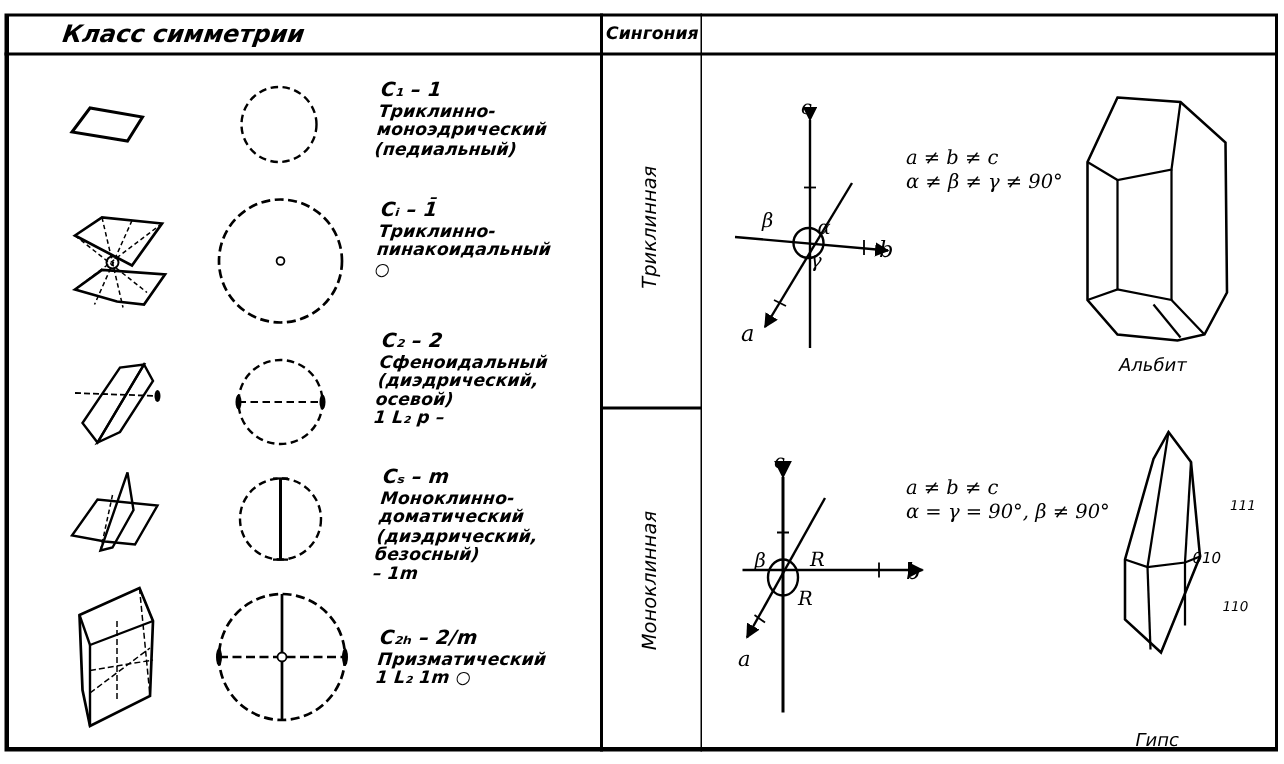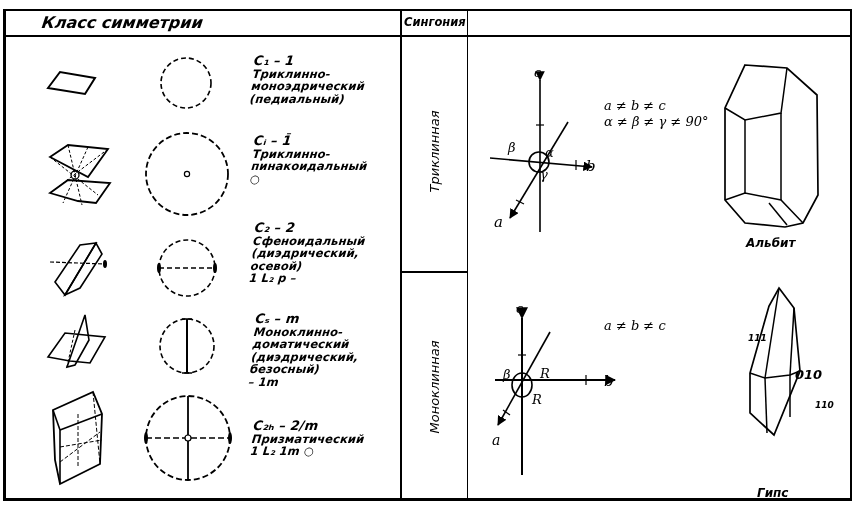--- a/index.html
+++ b/index.html
@@ -9,21 +9,21 @@
            border:2px solid #000; border-left-width:3px; border-bottom-width:3px; box-sizing:border-box; }
   .vline { position:absolute; background:#000; width:1px; }
   .hline { position:absolute; background:#000; height:2px; }
   .hdr { position:absolute; font-style:italic; font-weight:bold; font-family:"DejaVu Sans", sans-serif; }
   .cls-text { position:absolute; left:252px; font-style:italic; font-weight:bold;
               font-size:11.5px; line-height:12.5px; transform:skewX(-6deg); letter-spacing:0.1px; }
   .cls-text .code { font-size:13px; }
   .vert { position:absolute; transform:rotate(-90deg); transform-origin:center center;
           font-style:italic; font-size:13px; font-weight:normal; white-space:nowrap; }
   .formula { position:absolute; font-style:italic; font-family:"DejaVu Serif", serif; font-size:13px; line-height:16px; white-space:nowrap; }
-  .mineral { position:absolute; font-style:italic; font-weight:bold; font-size:12px; }
+  .mineral { position:absolute; font-style:italic; font-weight:normal; font-size:12px; }
   svg { position:absolute; overflow:visible; }
 </style>
 </head>
 <body>
 
 <div class="frame"></div>
 <div class="hline" style="left:3px; top:35px; width:849px;"></div>
 <div class="vline" style="left:400px; top:9px; height:492px; width:2px;"></div>
 <div class="vline" style="left:467px; top:9px; height:492px;"></div>
 <div class="hline" style="left:401px; top:271px; width:67px;"></div>
@@ -180,26 +180,27 @@
   <line x1="13" y1="100" x2="20" y2="105" stroke="#000" stroke-width="1.2"></line>
 </svg>
 <div class="formula" style="left:516px; top:301px;">c</div>
 <div class="formula" style="left:604px; top:373px; font-size:15px;">b</div>
 <div class="formula" style="left:492px; top:432px; font-size:14px;">a</div>
 <div class="formula" style="left:503px; top:367px;">β</div>
 <div class="formula" style="left:540px; top:366px;">R</div>
 <div class="formula" style="left:532px; top:392px;">R</div>
 <div class="formula" style="left:604px; top:318px;">
   <div>a ≠ b ≠ c</div>
+  <div>α = γ = 90°,  β ≠ 90°</div>
 </div>
 
 <svg width="80" height="175" style="left:750px; top:285px;">
   <polygon points="29,3 44,23 50,86 24,150 0,128 0,88 19,21" fill="none" stroke="#000" stroke-width="1.7"></polygon>
   <polyline points="0,88 15,93 40,90 50,86" fill="none" stroke="#000" stroke-width="1.5"></polyline>
   <line x1="29" y1="3" x2="15" y2="93" stroke="#000" stroke-width="1.5"></line>
   <line x1="15" y1="93" x2="17" y2="148" stroke="#000" stroke-width="1.5"></line>
   <line x1="44" y1="23" x2="40" y2="90" stroke="#000" stroke-width="1.5"></line>
   <line x1="40" y1="90" x2="40" y2="132" stroke="#000" stroke-width="1.5"></line>
 </svg>
-<div class="mineral" style="left:748px; top:333px; font-size:9px;">111</div>
-<div class="mineral" style="left:795px; top:367px; font-size:13px;text-align:center;">010</div>
+<div class="mineral" style="left:820px; top:333px; font-size:9px;">111</div>
+<div class="mineral" style="left:795px; top:367px; font-size:10px;text-align:center;">010</div>
 <div class="mineral" style="left:815px; top:400px; font-size:9px;">110</div>
 <div class="mineral" style="left:757px; top:486px;">Гипс</div>
 
 </body></html>

